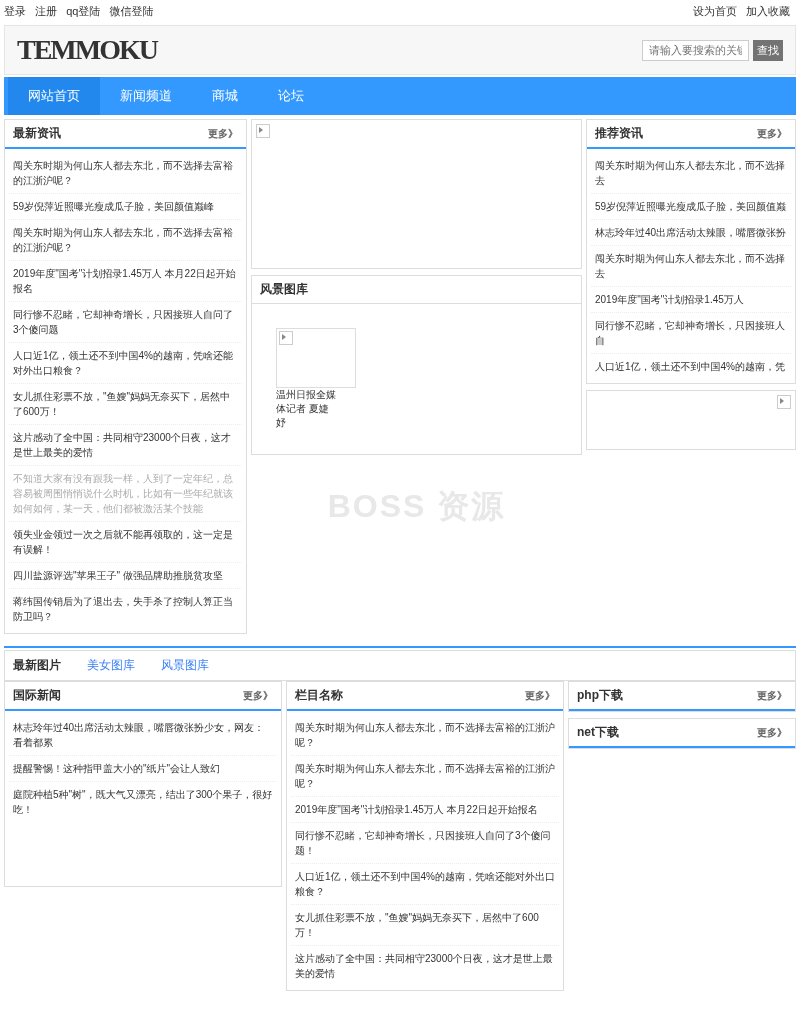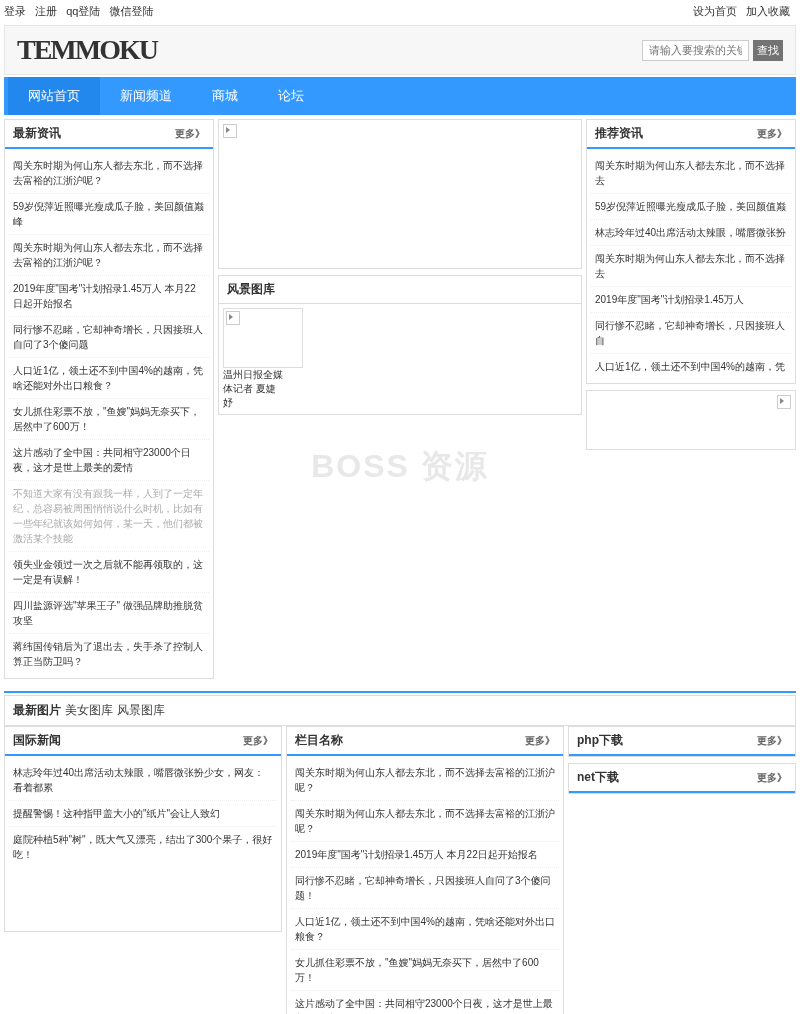--- a/index.html
+++ b/index.html
@@ -9,42 +9,42 @@
 .top-bar span, .top-bar a { margin-right: 6px; cursor: pointer; }
 .header { display: flex; justify-content: space-between; align-items: center; padding: 8px 12px; background: #f7f7f7; border: 1px solid #e5e5e5; margin: 2px 4px; }
 .logo { font-family: "Times New Roman", serif; font-size: 28px; font-weight: bold; letter-spacing: -2px; }
 .search-box { display: flex; gap: 4px; }
 .search-input { border: 1px solid #ccc; padding: 3px 6px; font-size: 11px; width: 107px; }
 .search-btn { background: #737373; color: #fff; border: none; padding: 3px 4px; font-size: 11px; cursor: pointer; }
 .nav { background: #3399ff; display: flex; padding: 0 4px; margin: 0 4px; }
 .nav-item { padding: 10px 20px; color: #fff; font-size: 13px; cursor: pointer; }
 .nav-item.active { background: #2288ee; }
 .main-row { display: flex; gap: 4px; padding: 4px; }
-.col-left { width: 210px; }
+.col-left { width: 243px; }
 .col-mid { flex: 1; }
 .col-right { width: 210px; }
 .panel { border: 1px solid #ddd; margin-bottom: 6px; }
 .panel-head { display: flex; justify-content: space-between; align-items: center; border-bottom: 2px solid #3399ff; padding: 5px 8px; font-size: 12px; font-weight: bold; }
 .panel-head.thin { border-bottom: 1px solid #ddd; }
 .more { font-size: 10px; font-weight: bold; color: #666; cursor: pointer; }
 .list { padding: 4px 4px; }
 .list-item { padding: 5px 4px; font-size: 10px; line-height: 1.5; border-bottom: 1px dotted #eee; cursor: pointer; }
 .list-item:last-child { border-bottom: none; }
 .list-item.gray { color: #aaa; }
 .img-box { border: 1px solid #ddd; min-height: 150px; display: flex; align-items: flex-start; padding: 4px; }
 .broken-img { width: 14px; height: 14px; border: 1px solid #ccc; position: relative; }
 .broken-img::after { content: ""; position: absolute; top: 2px; left: 2px; border-left: 4px solid #888; border-top: 3px solid transparent; border-bottom: 3px solid transparent; }
 .img-text-panel { margin-top: 6px; }
-.thumb-item { display: inline-block; width: 60px; vertical-align: top; margin: 0; font-size: 10px; }
+.thumb-item { display: inline-block; width: 60px; vertical-align: top; margin: 20px; font-size: 10px; }
 .thumb-img { width: 80px; height: 60px; border: 1px solid #ddd; display: flex; align-items: flex-start; padding: 2px; }
 .watermark { position: relative; text-align: center; font-size: 32px; font-weight: bold; color: #e8e8e8; margin: 30px 0 10px; letter-spacing: 2px; }
 .divider { border-top: 2px solid #3399ff; margin: 2px 4px; }
-.tabs { display: flex; gap: 4px; padding: 6px 8px; border: 1px solid #ddd; margin: 0 4px; font-size: 12px; }
+.tabs { display: flex; gap: 26px; padding: 6px 8px; border: 1px solid #ddd; margin: 0 4px; font-size: 12px; }
 .tabs .tab-active { font-weight: bold; }
-.tabs .tab { color: #404040; cursor: pointer; }
+.tabs .tab { color: #3b82f6; cursor: pointer; }
 .row2 { display: flex; gap: 4px; padding: 0 4px; }
 .col3 { flex: 1; }
 .col3r { width: 228px; }
 </style>
 </head>
 <body>
 
 <div class="top-bar">
   <div>
     <a>登录</a>

